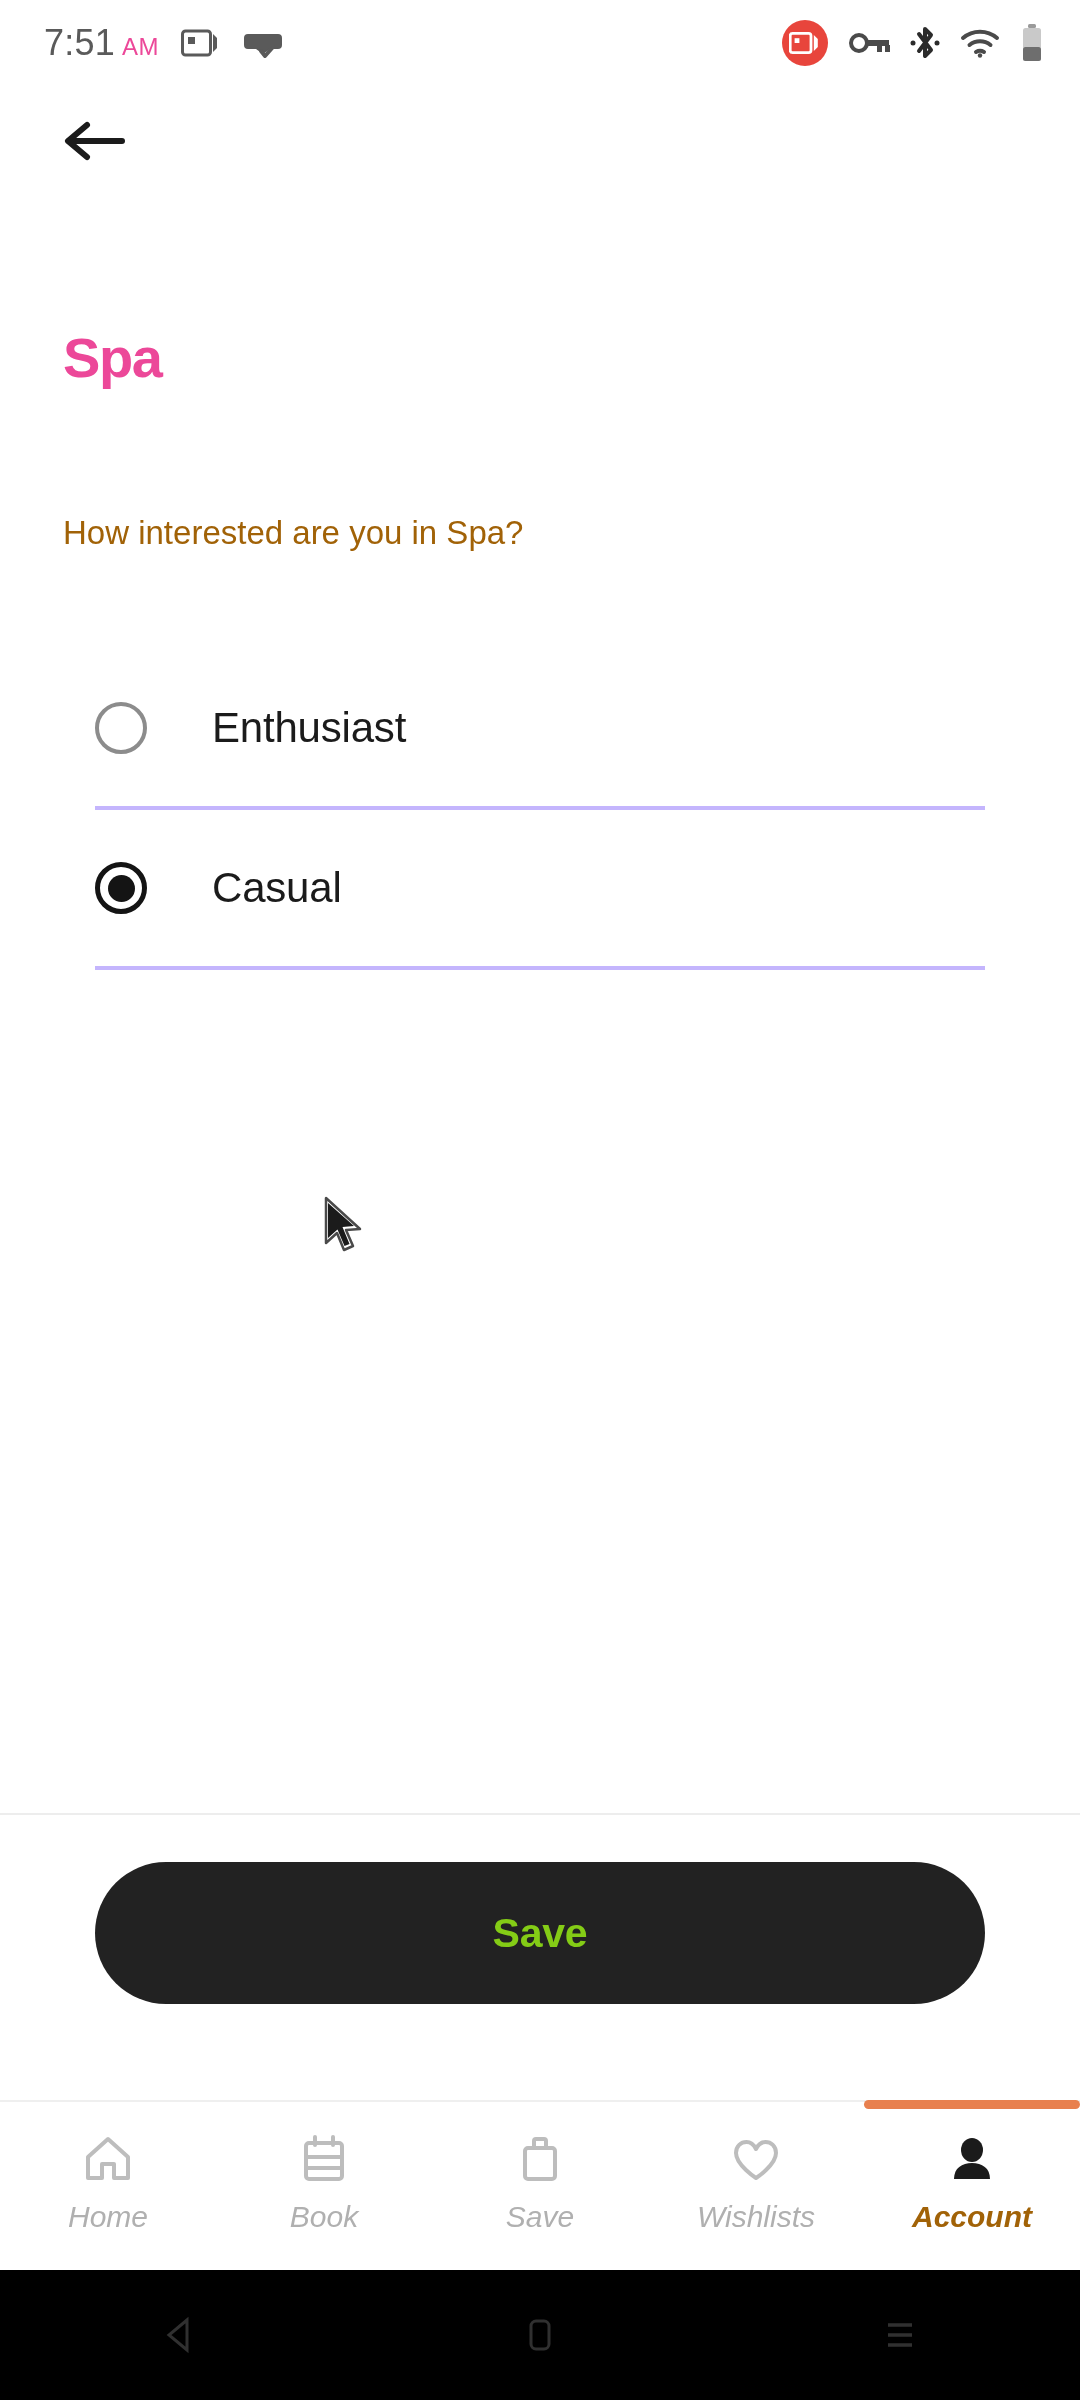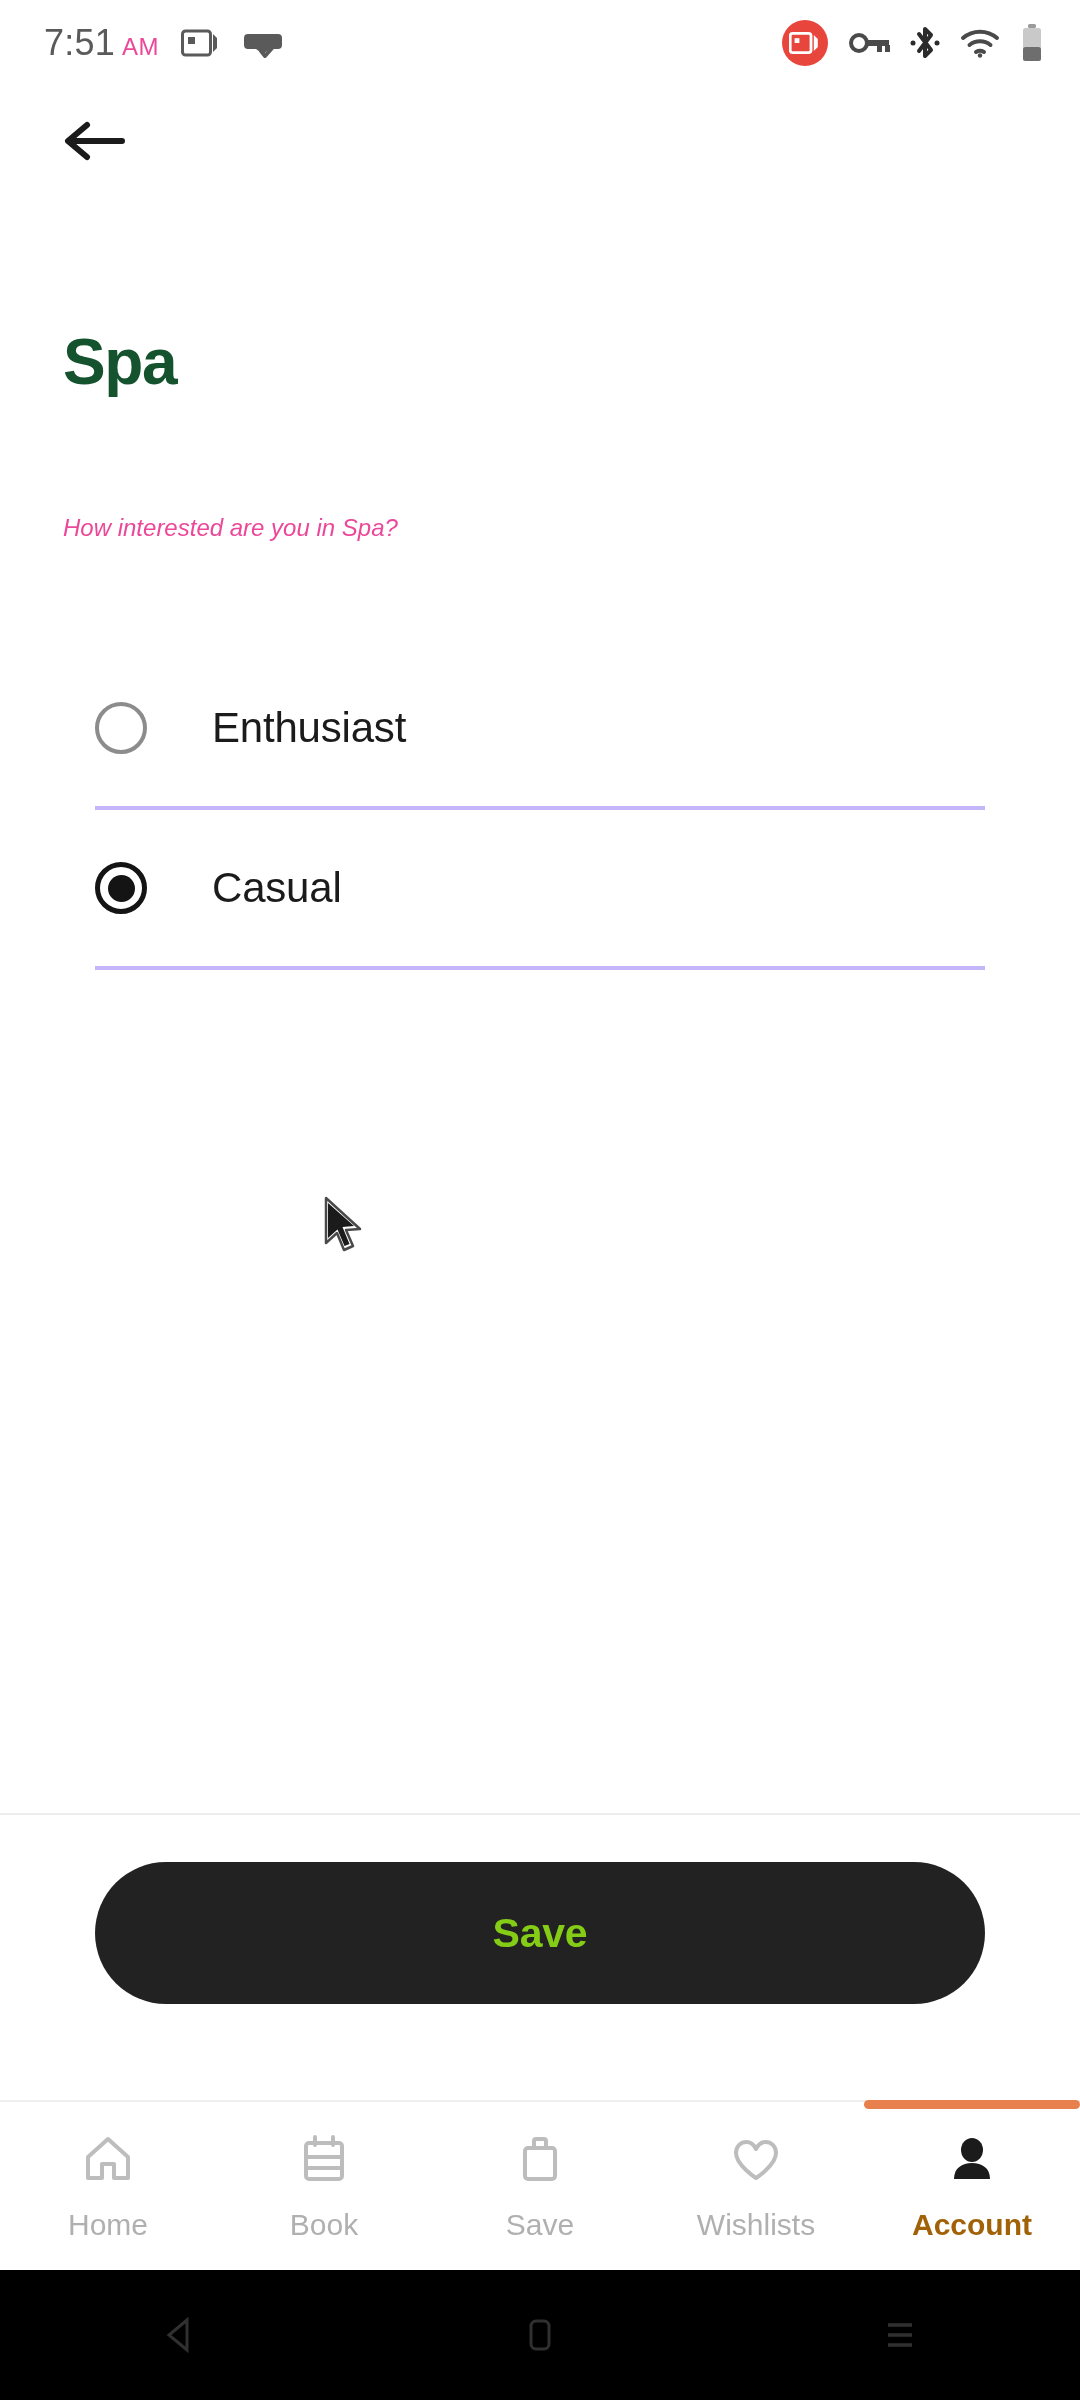--- a/index.html
+++ b/index.html
@@ -31,26 +31,26 @@
   }
 
   
   .back-btn {
     position:absolute; top:112px; left:62px;
     width:72px; height:62px; display:flex; align-items:center; justify-content:flex-start;
     cursor:pointer;
   }
   .page-title {
     position:absolute; top:330px; left:63px;
-    font-size:64px; font-weight:700; color:#14532d;
+    font-size:56px; font-weight:700; color:#ec4899;
     letter-spacing:-1.4px; line-height:1;
   }
   .page-question {
     position:absolute; top:512px; left:63px;
-    font-size:24px; color:#ec4899; font-weight:400; line-height:1.3;font-style:italic;
+    font-size:33px; color:#a16207; font-weight:400; line-height:1.3;
   }
 
   
   .options { position:absolute; top:650px; left:95px; width:890px; }
   .option {
     position:relative; height:160px;
     display:flex; align-items:center;
     border-bottom:4px solid #c4b5fd;
     cursor:pointer;
   }
@@ -94,21 +94,21 @@
     display:flex; flex-direction:column; align-items:center; justify-content:flex-start;
     padding-top:26px; cursor:pointer;
   }
   .navitem .nav-ind {
     position:absolute; top:-2px; left:0; width:100%; height:9px;
     border-radius:5px; background:transparent;
   }
   .navitem.active .nav-ind { background:#E8804E; }
   .nav-icon { height:62px; display:flex; align-items:center; justify-content:center; }
   .nav-label {
-    margin-top:18px; font-size:30px; color:#b0b0b0; font-weight:400;
+    margin-top:10px; font-size:30px; color:#b0b0b0; font-weight:400;font-style:italic;
   }
   .navitem.active .nav-label { color:#a16207; font-weight:700; }
 
   
   .androidnav {
     position:absolute; top:2270px; left:0; width:1080px; height:130px;
     background:#000000; display:flex; align-items:center; justify-content:space-around;
   }
   .anav-btn { width:120px; height:100px; display:flex; align-items:center; justify-content:center; cursor:pointer; }
 

